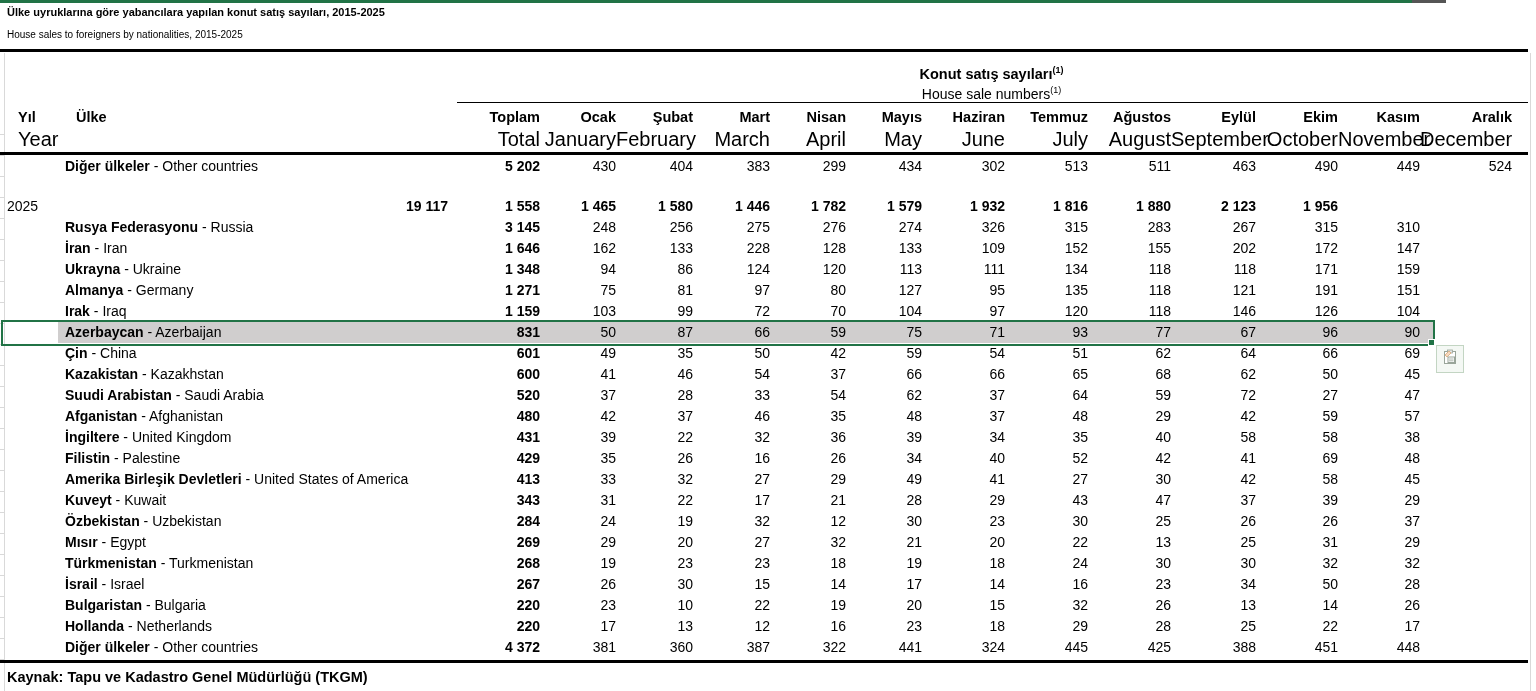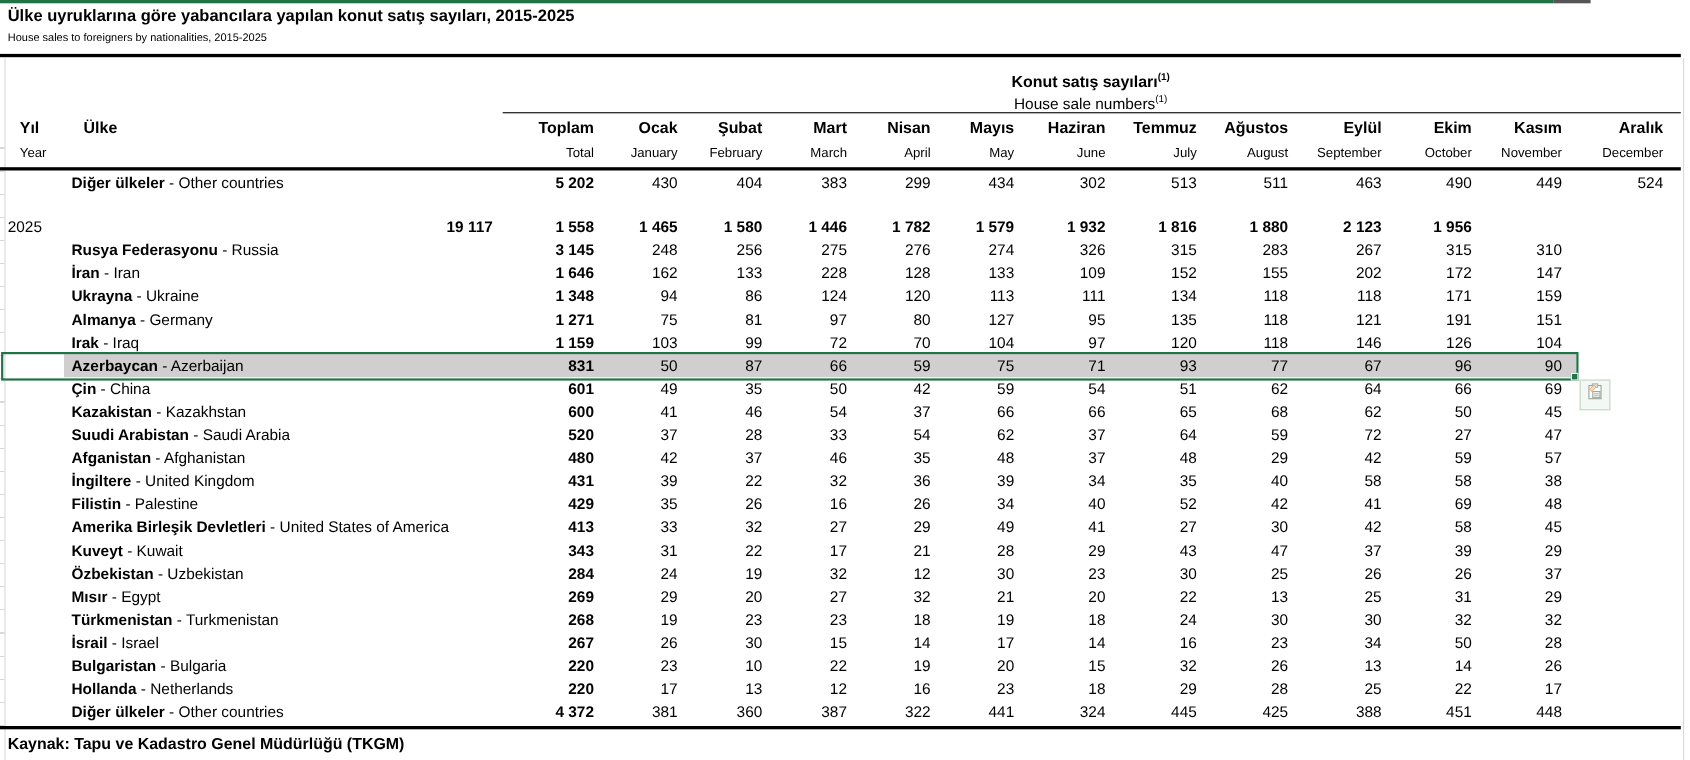--- a/index.html
+++ b/index.html
@@ -4,21 +4,21 @@
 <style>
   html,body{margin:0;padding:0;background:#fff;}
   .screen{position:relative;width:1536px;height:691px;background:#fff;overflow:hidden;
           font-family:"Liberation Sans",sans-serif;color:#000;}
 
   
   .top-strip{position:absolute;left:0;top:0;width:1412px;height:3px;background:#217346;}
   .top-strip-2{position:absolute;left:1412px;top:0;width:34px;height:3px;background:#555;}
 
   
-  .title-tr{position:absolute;left:7px;top:6px;font-size:15px;font-weight:bold;white-space:nowrap;}
+  .title-tr{position:absolute;left:7px;top:6px;font-size:11px;font-weight:bold;white-space:nowrap;}
   .title-en{position:absolute;left:7px;top:29px;font-size:10px;white-space:nowrap;}
   .rule{position:absolute;left:0;width:1528px;height:3px;background:#000;}
   .rule-title{top:49px;}
   .rule-header{top:152px;}
   .rule-bottom{top:660px;}
 
   
   .left-gridline{position:absolute;left:4px;top:53px;width:1px;height:638px;background:#d9d9d9;}
   .left-grid-stubs{position:absolute;left:0;top:114px;width:4px;height:546px;
     background:repeating-linear-gradient(to bottom,transparent 0 20px,#d9d9d9 20px 21px);}
@@ -29,21 +29,21 @@
   .gh-tr{font-size:14.5px;font-weight:bold;height:21px;line-height:21px;}
   .gh-en{font-size:14px;height:21px;line-height:19px;}
   sup{font-size:9px;}
   .gh-line{position:absolute;left:457px;top:102px;width:1071px;height:1px;background:#000;}
 
   
   .grid{display:grid;grid-template-columns:58px 390px 92px 76px 77px 77px 76px 76px 83px 83px 83px 85px 82px 82px 92px;width:1512px;}
   .header-row{position:absolute;left:0;top:107px;}
   .hcell{white-space:nowrap;}
   .h-tr{font-size:14.5px;font-weight:bold;height:21px;line-height:21px;}
-  .h-en{font-size:12px;height:24px;line-height:22px;}
+  .h-en{font-size:20px;height:24px;line-height:22px;}
   .hcell.num{text-align:right;}
   .hcell.txt{text-align:left;padding-left:18px;}
 
   
   .tbody{position:absolute;left:0;top:156px;width:1512px;}
   .row{height:21px;line-height:21px;font-size:14px;}
   .row.spacer-after{margin-bottom:19px;}
   .cell{white-space:nowrap;}
   .cell-year{padding-left:7px;}
   .cell-country{padding-left:7px;}

